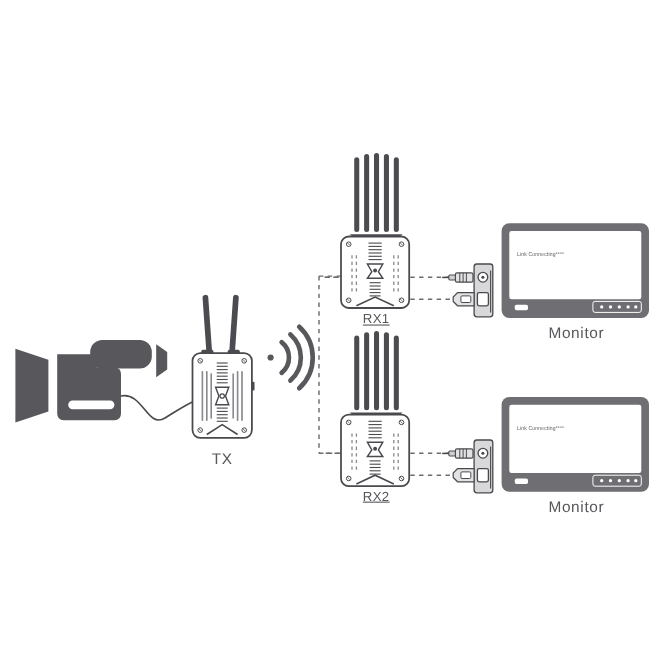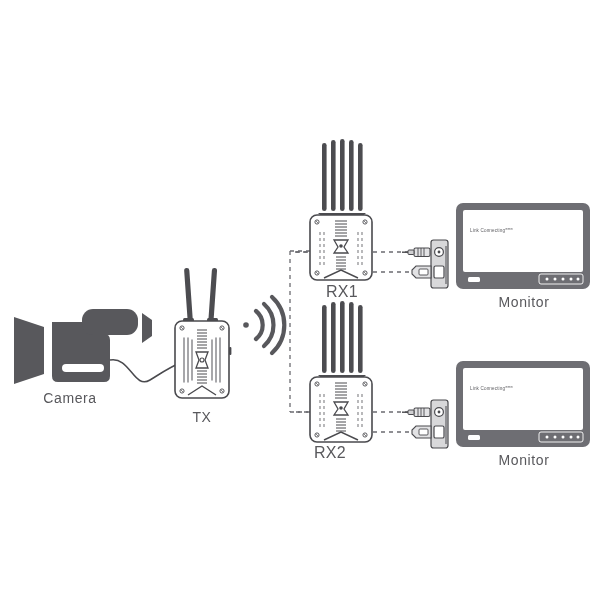--- a/index.html
+++ b/index.html
@@ -28,22 +28,23 @@
     position: absolute;
     color: #58585c;
     font-family: "Liberation Sans", sans-serif;
     font-size: 14px;
     letter-spacing: 0.6px;
     white-space: nowrap;
     text-align: center;
     pointer-events: none;
   }
   .lbl.small {
-    font-size: 16px;
+    font-size: 12px;
     letter-spacing: 0.3px;
+    text-decoration: underline;
   }
   .screen-text {
     position: absolute;
     color: #5c5c60;
     font-family: "Liberation Sans", sans-serif;
     font-size: 4.6px;
     letter-spacing: 0.15px;
     white-space: nowrap;
     transform: scaleY(1.12);
     transform-origin: left top;
@@ -356,25 +357,24 @@
         <circle cx="578" cy="437" r="1.5" fill="#ffffff"></circle>
       </g>
     </g>
 
   </svg>
 
   <div class="screen-text" style="left:470px; top:228px;">Link Connecting****</div>
 
   <div class="screen-text" style="left:470px; top:386px;">Link Connecting****</div>
 
-  <div class="lbl" style="left:0px; top:390px; width:140px;">Camera</div>
 
   <div class="lbl" style="left:162px; top:409px; width:80px;">TX</div>
 
   <div class="lbl small" style="left:302px; top:283px; width:80px;">RX1</div>
 
-  <div class="lbl small" style="left:290px; top:444px; width:80px;">RX2</div>
+  <div class="lbl small" style="left:302px; top:444px; width:80px;">RX2</div>
 
   <div class="lbl" style="left:454px; top:294px; width:140px;">Monitor</div>
 
   <div class="lbl" style="left:454px; top:452px; width:140px;">Monitor</div>
 
 </div>
 
 </body></html>

